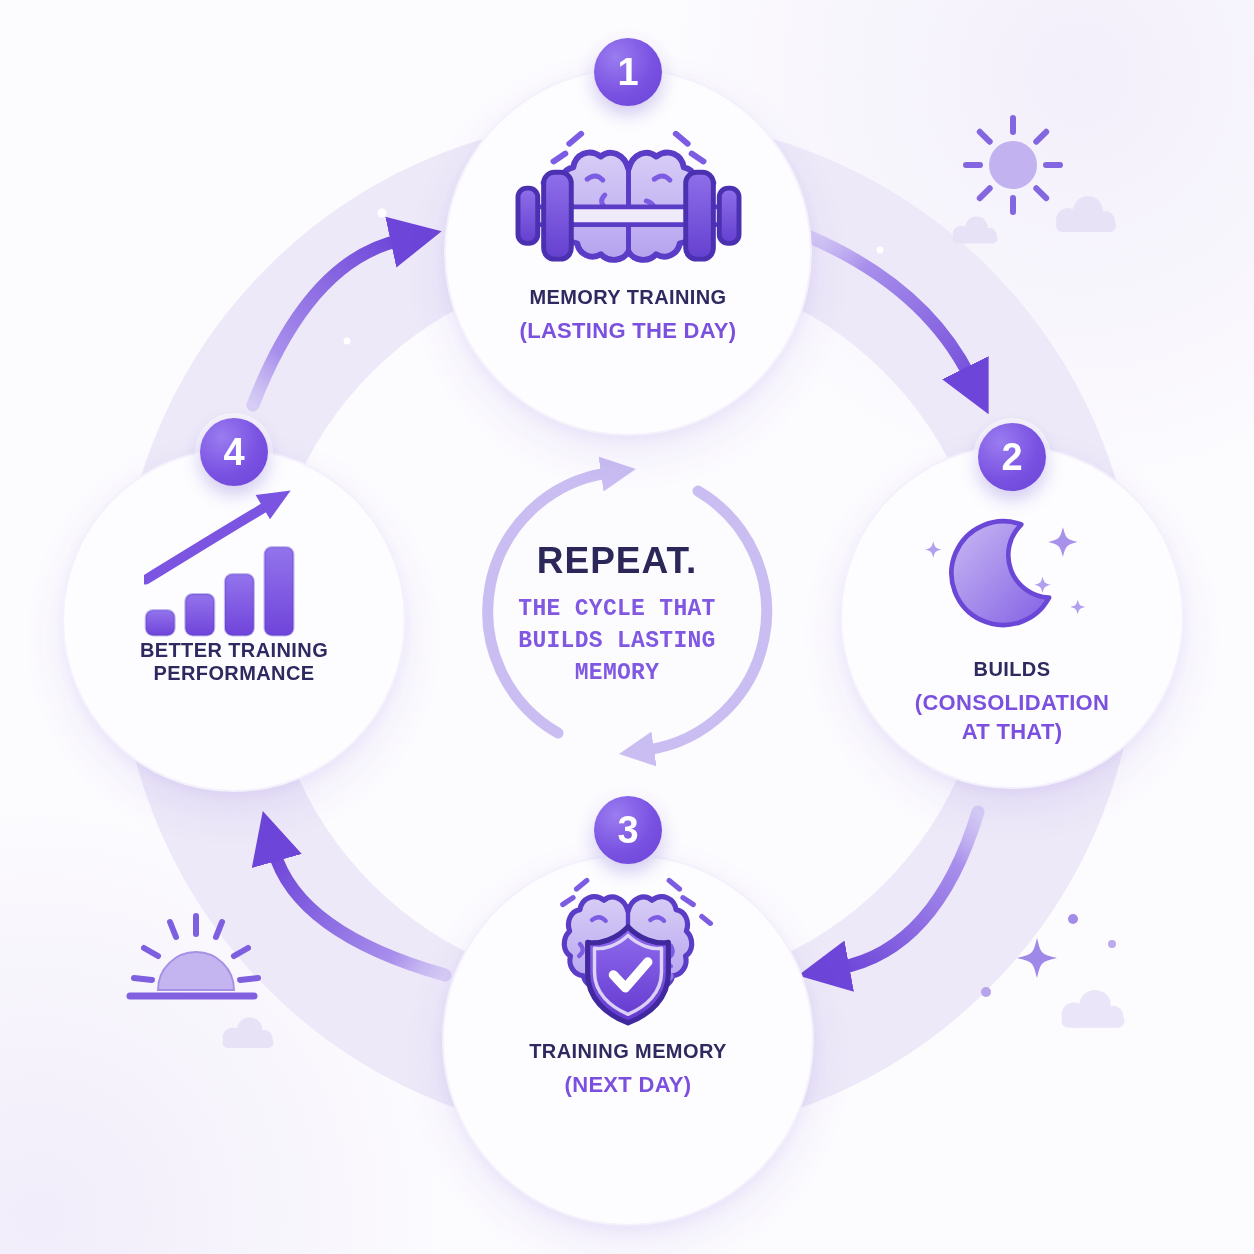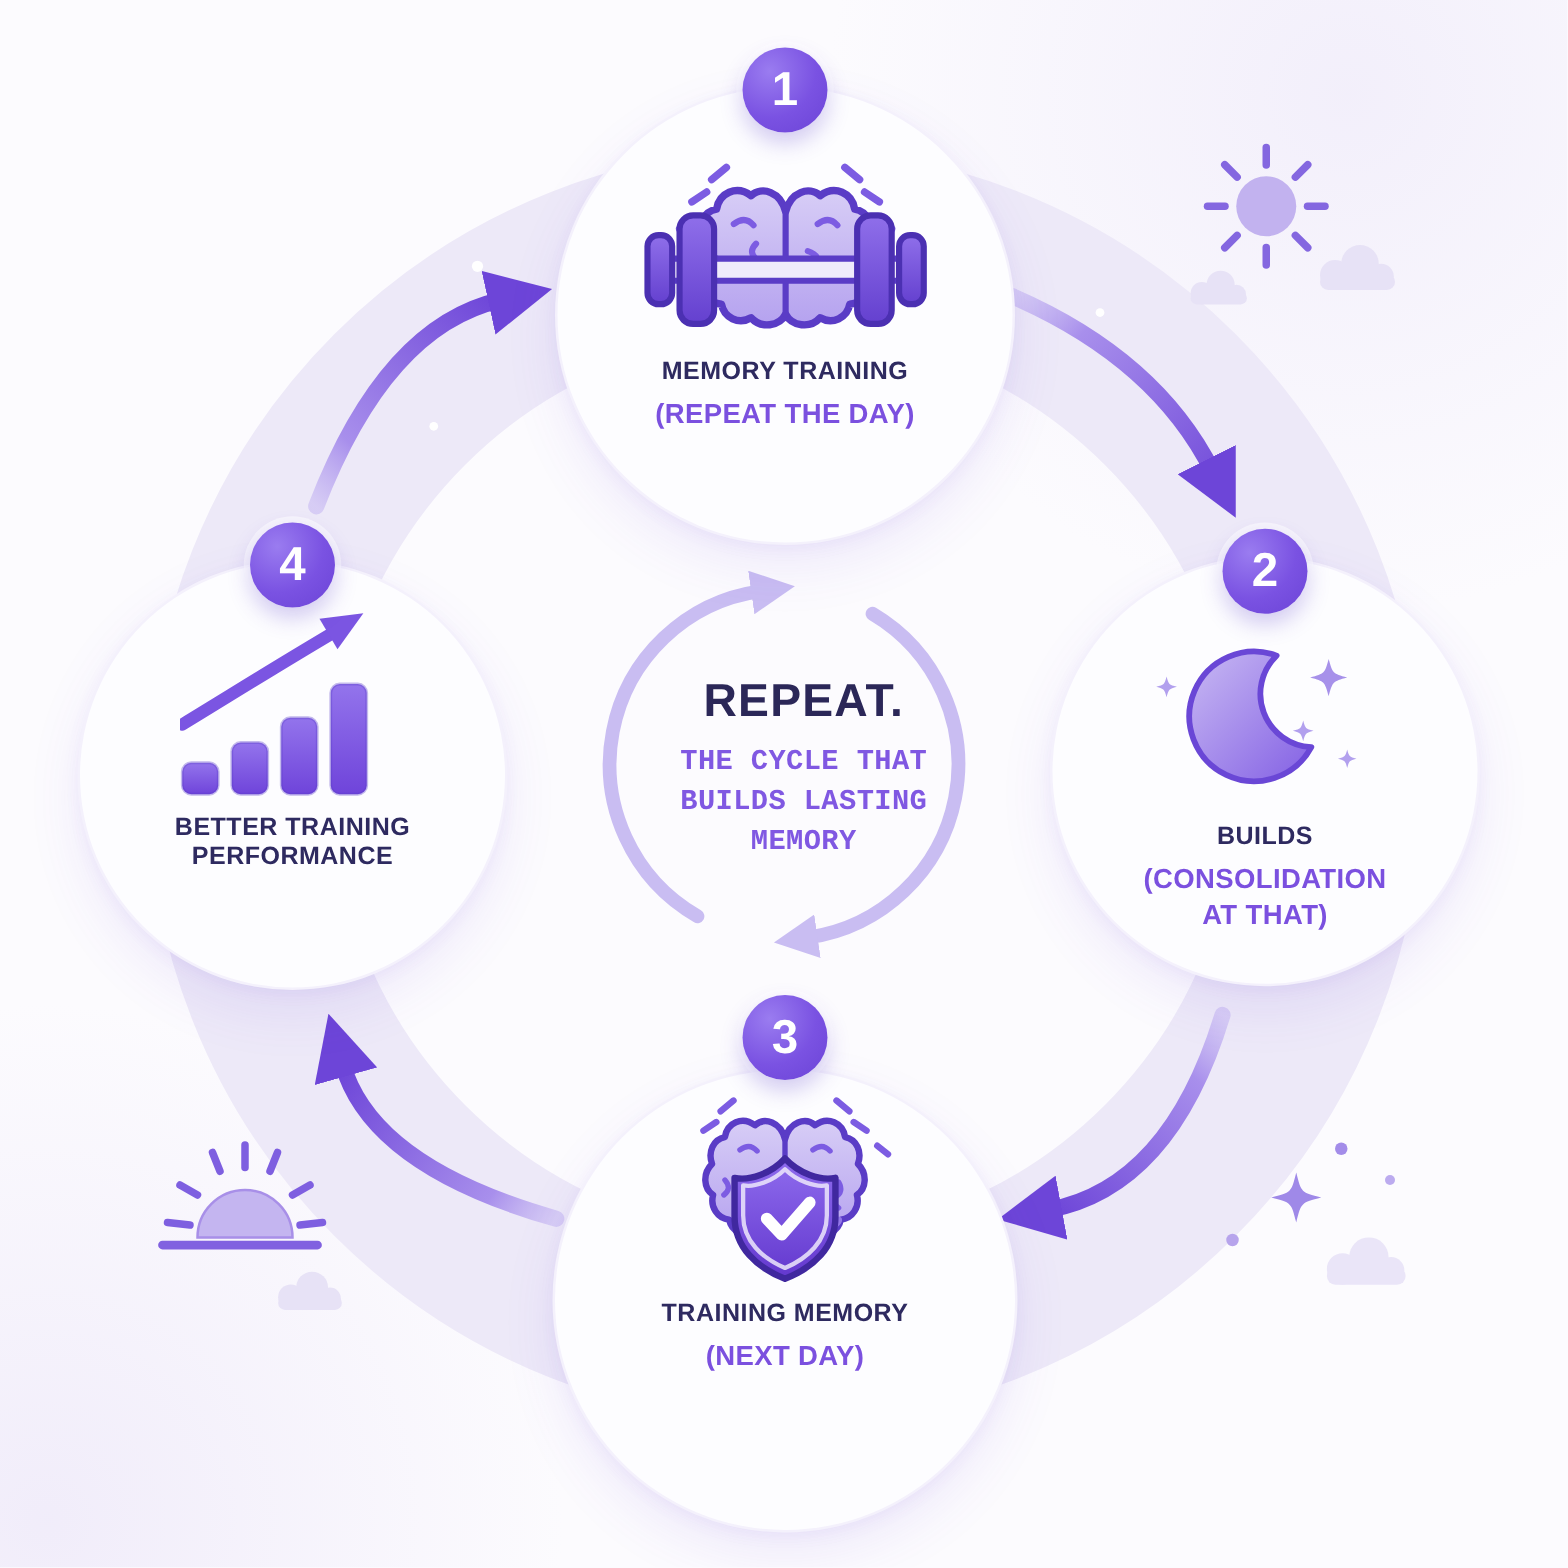--- a/index.html
+++ b/index.html
@@ -51,25 +51,25 @@
     font-weight:700;color:#7B50DF;font-size:22px;line-height:1.3;
     letter-spacing:.3px;margin-top:8px;
   }
   .node-sub:empty{display:none;}
   .node-1 .node-title{width:250px;margin-top:16px;}
   .node-1 .node-sub{width:250px;}
   .node-2 .node-title{width:260px;margin-top:14px;}
   .node-2 .node-sub{width:205px;}
   .node-3 .node-title{width:260px;margin-top:10px;}
   .node-3 .node-sub{width:250px;}
-  .node-4 .node-title{width:240px;margin-top:12px;}
+  .node-4 .node-title{width:240px;margin-top:0;}
 
   
   .center-block{
-    position:absolute;left:493px;top:540px;width:300px;
+    position:absolute;left:467px;top:540px;width:300px;
     display:flex;flex-direction:column;align-items:center;text-align:center;
   }
   .center-title{
     font-weight:700;color:#2B2758;font-size:37px;letter-spacing:1px;line-height:1.15;
   }
   .center-sub{
     font-weight:700;color:#8058E2;font-size:23px;line-height:1.4;
     width:215px;margin-top:10px;letter-spacing:.3px;font-family:Liberation Mono, monospace;
   }
 </style>
@@ -217,21 +217,21 @@
           <path d="M170,88 q5,9 -3,14"></path>
           <path d="M138,80 q10,3 8,13"></path>
       </g>
       <rect x="14" y="86" width="212" height="18" rx="9" fill="#F0EBFB" stroke="#5A3CC6" stroke-width="5"></rect>
       <rect x="34" y="51" width="28" height="88" rx="11" fill="url(#plateG1)" stroke="#4B30B2" stroke-width="5"></rect>
       <rect x="178" y="51" width="28" height="88" rx="11" fill="url(#plateG1)" stroke="#4B30B2" stroke-width="5"></rect>
       <rect x="8" y="67" width="20" height="56" rx="9" fill="url(#plateG1)" stroke="#4B30B2" stroke-width="5"></rect>
       <rect x="212" y="67" width="20" height="56" rx="9" fill="url(#plateG1)" stroke="#4B30B2" stroke-width="5"></rect>
     </svg>
     <div class="node-title">MEMORY TRAINING</div>
-    <div class="node-sub">(REPEAT THE DAY)</div>
+    <div class="node-sub">(LASTING THE DAY)</div>
   </div>
 
   <div class="node node-2">
     <div class="badge">2</div>
     <svg width="176" height="139" viewBox="0 0 190 150">
       <defs>
         <linearGradient id="moonG" x1="0" y1="0" x2="1" y2="1">
           <stop offset="0" stop-color="#C9BAF3"></stop>
             <stop offset="1" stop-color="#8360E4"></stop>
         </linearGradient>

